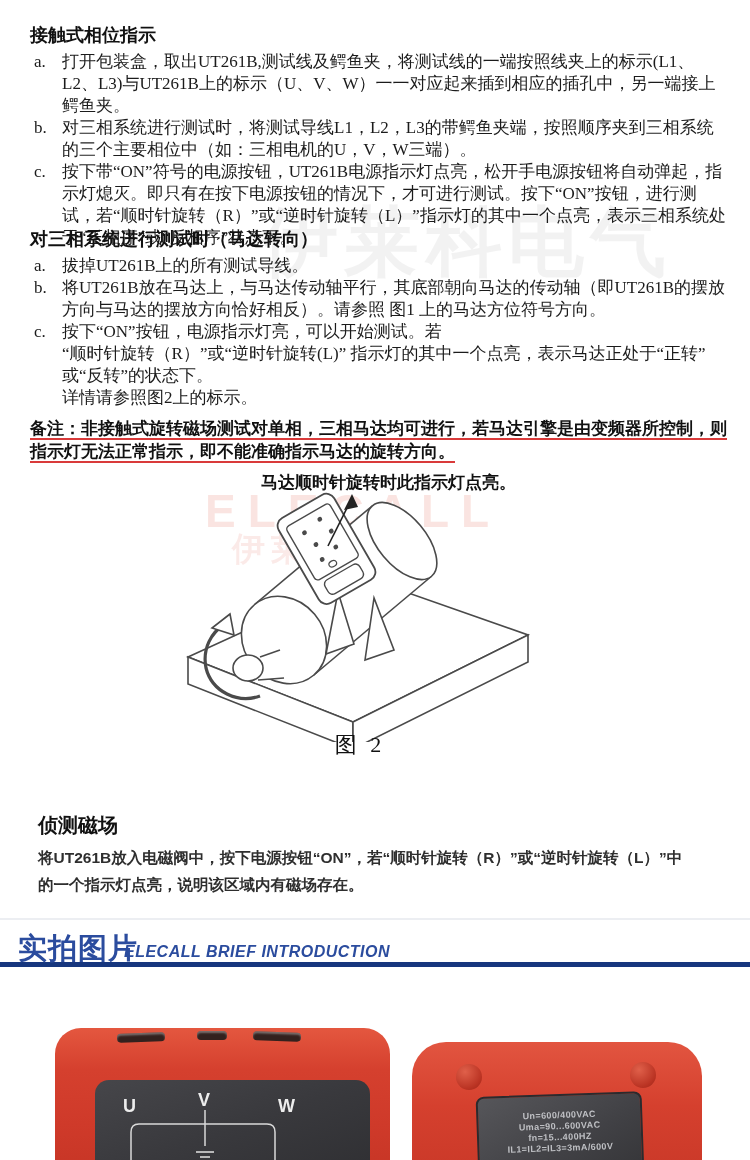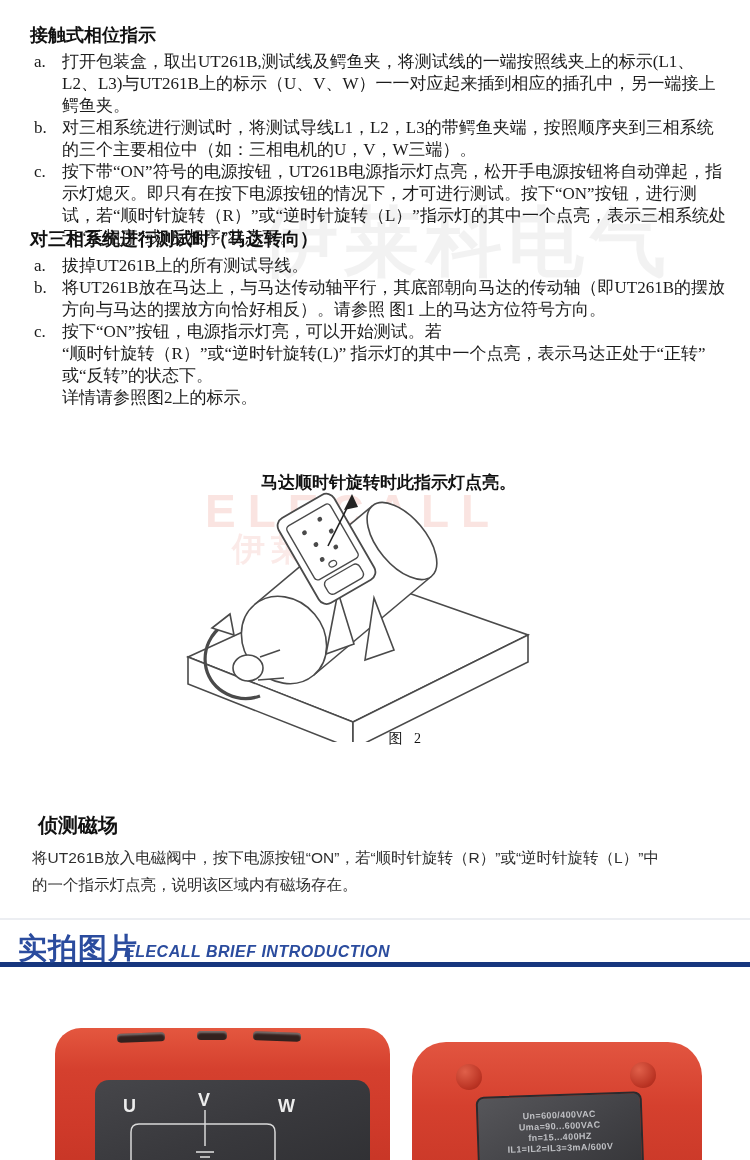--- a/index.html
+++ b/index.html
@@ -14,21 +14,21 @@
   .wm-pink-cn{left:232px;top:527px;font-size:33px;letter-spacing:6px;color:rgba(226,84,68,0.12);}
   
   .doc{color:#1b1b1b;font-size:17px;line-height:22px;}
   .doc h3{margin:0 0 5px 0;font-size:18px;line-height:22px;color:#111;}
   .li{position:relative;padding-left:32px;margin:0;}
   .li .mk{position:absolute;left:4px;top:0;}
   .preline{white-space:pre-line;margin-top:11px;}
   .note{font-weight:700;color:#111;font-size:17px;line-height:23px;
         text-decoration:underline;text-decoration-color:#d93a3a;text-decoration-thickness:2px;text-underline-offset:4px;}
   .callout{font-weight:700;font-size:17px;color:#111;margin-left:45px;}
-  .figcap{font-size:14px;color:#111;text-align:right;letter-spacing:4px;}
+  .figcap{font-size:22px;color:#111;text-align:center;letter-spacing:4px;}
   
   .sans{font-family:"Liberation Sans","DejaVu Sans",sans-serif;}
   .detect-title{font-size:20px;font-weight:700;color:#111;}
   .detect-body{font-size:15.5px;line-height:27px;color:#2e2e2e;width:655px;white-space:pre-line;}
   
   .thin-rule{position:absolute;left:0;top:918px;width:750px;height:2px;background:#eceef2;}
   .ph-cn{font-size:29px;font-weight:700;letter-spacing:1px;}
   .ph-en{font-size:16px;font-weight:700;font-style:italic;letter-spacing:0.5px;}
   .divider{position:absolute;left:0;top:962px;width:750px;height:5px;}
   
@@ -83,20 +83,23 @@
     </div>
     <div class="li">
       <span class="mk">c.</span>
       <span class="preline">按下“ON”按钮，电源指示灯亮，可以开始测试。若
 “顺时针旋转（R）”或“逆时针旋转(L)” 指示灯的其中一个点亮，表示马达正处于“正转”
 或“反转”的状态下。
 详情请参照图2上的标示。</span>
     </div>
   </div>
 
+  <div class="layer" style="left:30px;top:417px;width:700px;">
+    <span class="note">备注：非接触式旋转磁场测试对单相，三相马达均可进行，若马达引擎是由变频器所控制，则指示灯无法正常指示，即不能准确指示马达的旋转方向。</span>
+  </div>
 
   <div class="layer callout" style="left:216px;top:471px;">马达顺时针旋转时此指示灯点亮。</div>
 
   <div class="layer" style="left:168px;top:492px;width:440px;height:250px;">
     <svg width="440" height="250" viewBox="0 0 440 250" fill="none">
 
       <g stroke="#4a4a4a" stroke-width="1.6" fill="#ffffff">
         <polygon points="20,165 195,85 360,143 185,230"></polygon>
         <polygon points="20,165 20,192 185,257 185,230"></polygon>
         <polygon points="185,230 185,257 360,170 360,143"></polygon>
@@ -145,21 +148,21 @@
       <g>
         <line x1="160" y1="54" x2="181" y2="12" stroke="#222" stroke-width="1.6"></line>
         <polygon points="184,2 176,18 190,15" fill="#222"></polygon>
       </g>
     </svg>
   </div>
 
   <div class="layer figcap" style="left:295px;top:730px;width:130px;">图  2</div>
 
   <div class="layer sans detect-title" style="left:38px;top:812px;font-family:Liberation Serif, serif;">侦测磁场</div>
-  <div class="layer sans detect-body" style="left:32px;top:844px;">将UT261B放入电磁阀中，按下电源按钮“ON”，若“顺时针旋转（R）”或“逆时针旋转（L）”中
+  <div class="layer sans detect-body" style="left:38px;top:844px;font-weight:bold;">将UT261B放入电磁阀中，按下电源按钮“ON”，若“顺时针旋转（R）”或“逆时针旋转（L）”中
 的一个指示灯点亮，说明该区域内有磁场存在。</div>
 
   <div class="thin-rule"></div>
   <div class="layer sans ph-cn" style="left:18px;top:929px;color:#2b4c9e;">实拍图片</div>
   <div class="layer sans ph-en" style="left:124px;top:943px;color:#2b4c9e;">ELECALL BRIEF INTRODUCTION</div>
   <div class="divider" style="background:#16367e;"></div>
 
   <div class="photo-dev" style="left:55px;top:1028px;width:335px;height:132px;">
     <div class="dev-body dev-left-body"></div>
     <div class="slot" style="left:62px;top:5px;width:48px;transform:rotate(-2deg);"></div>

